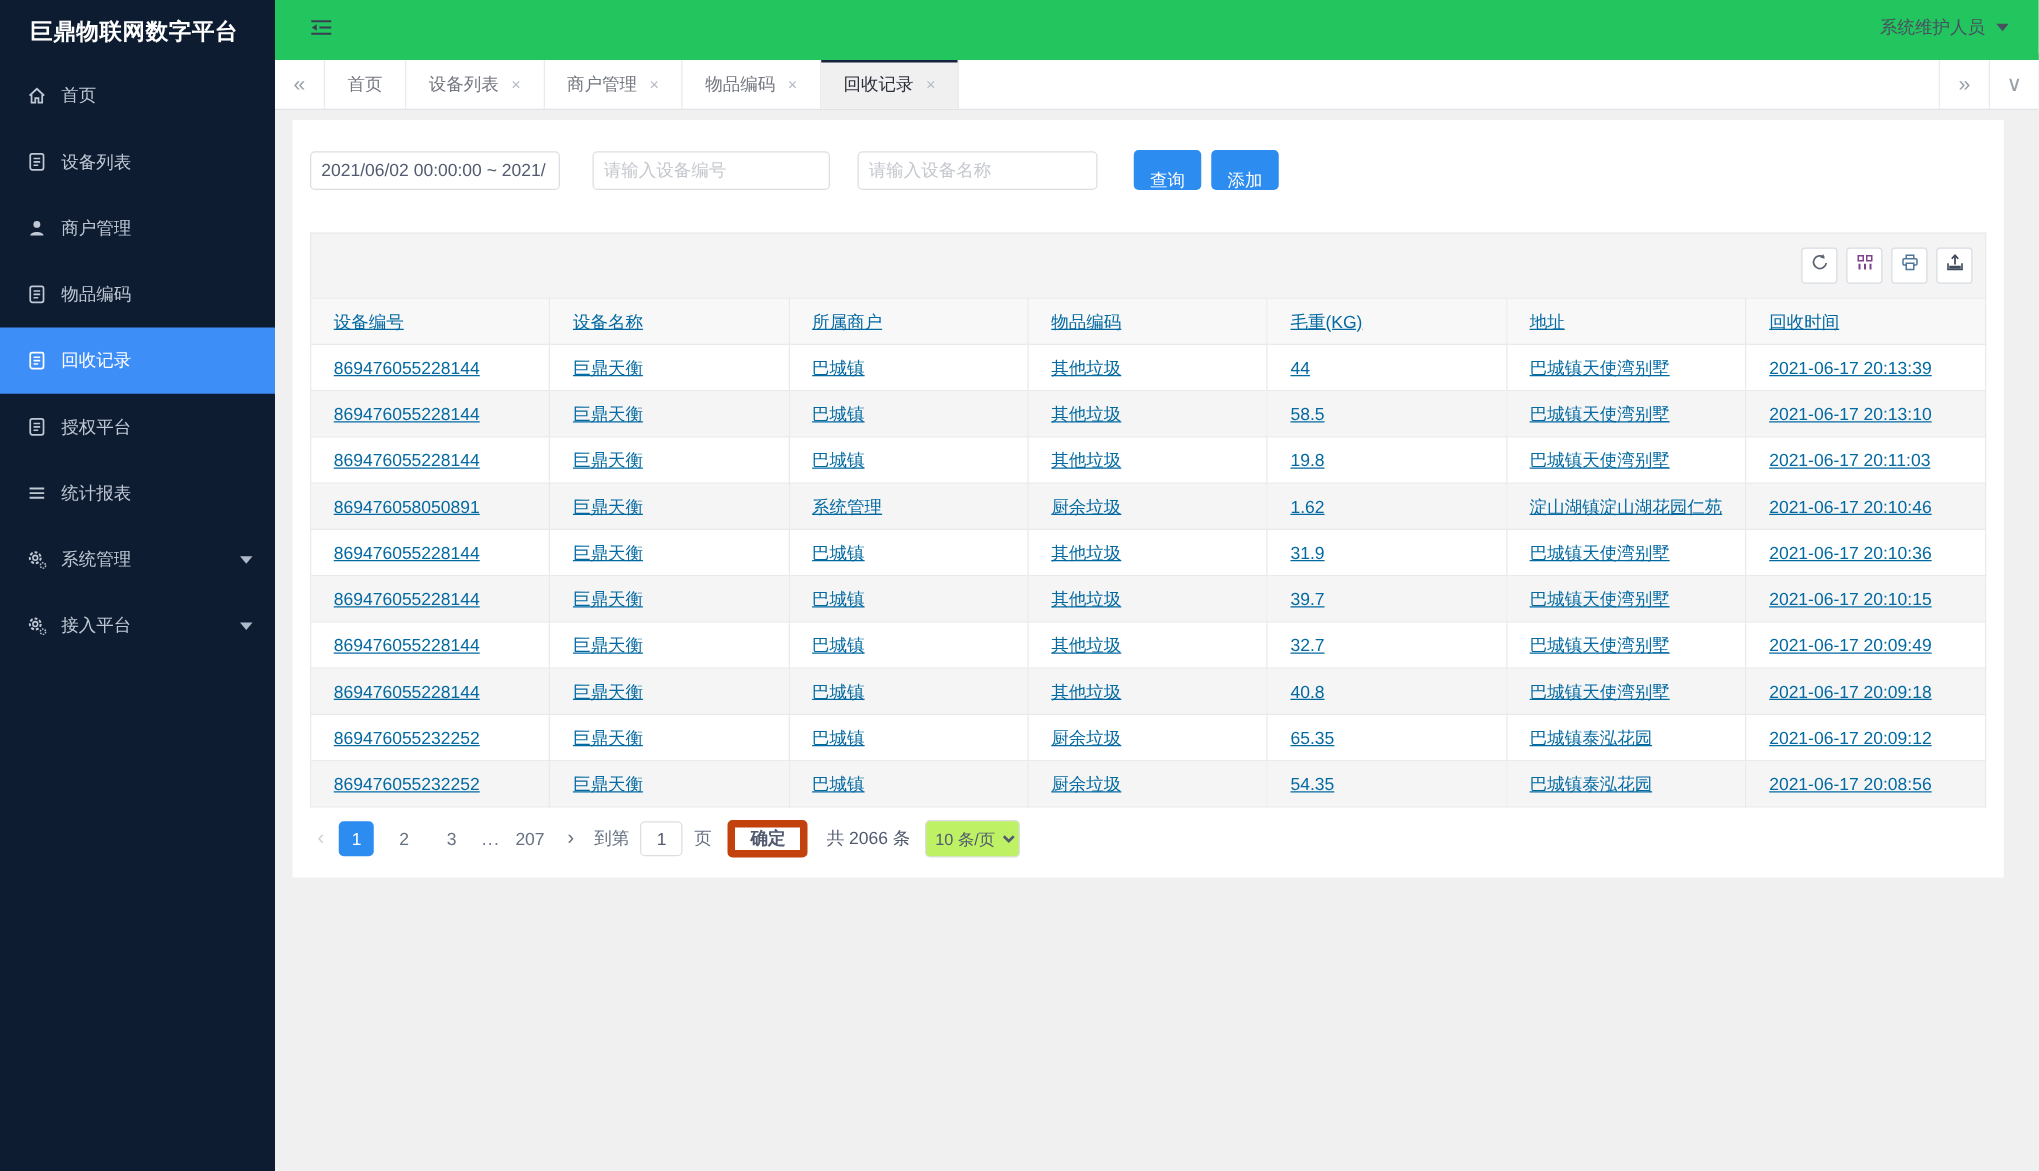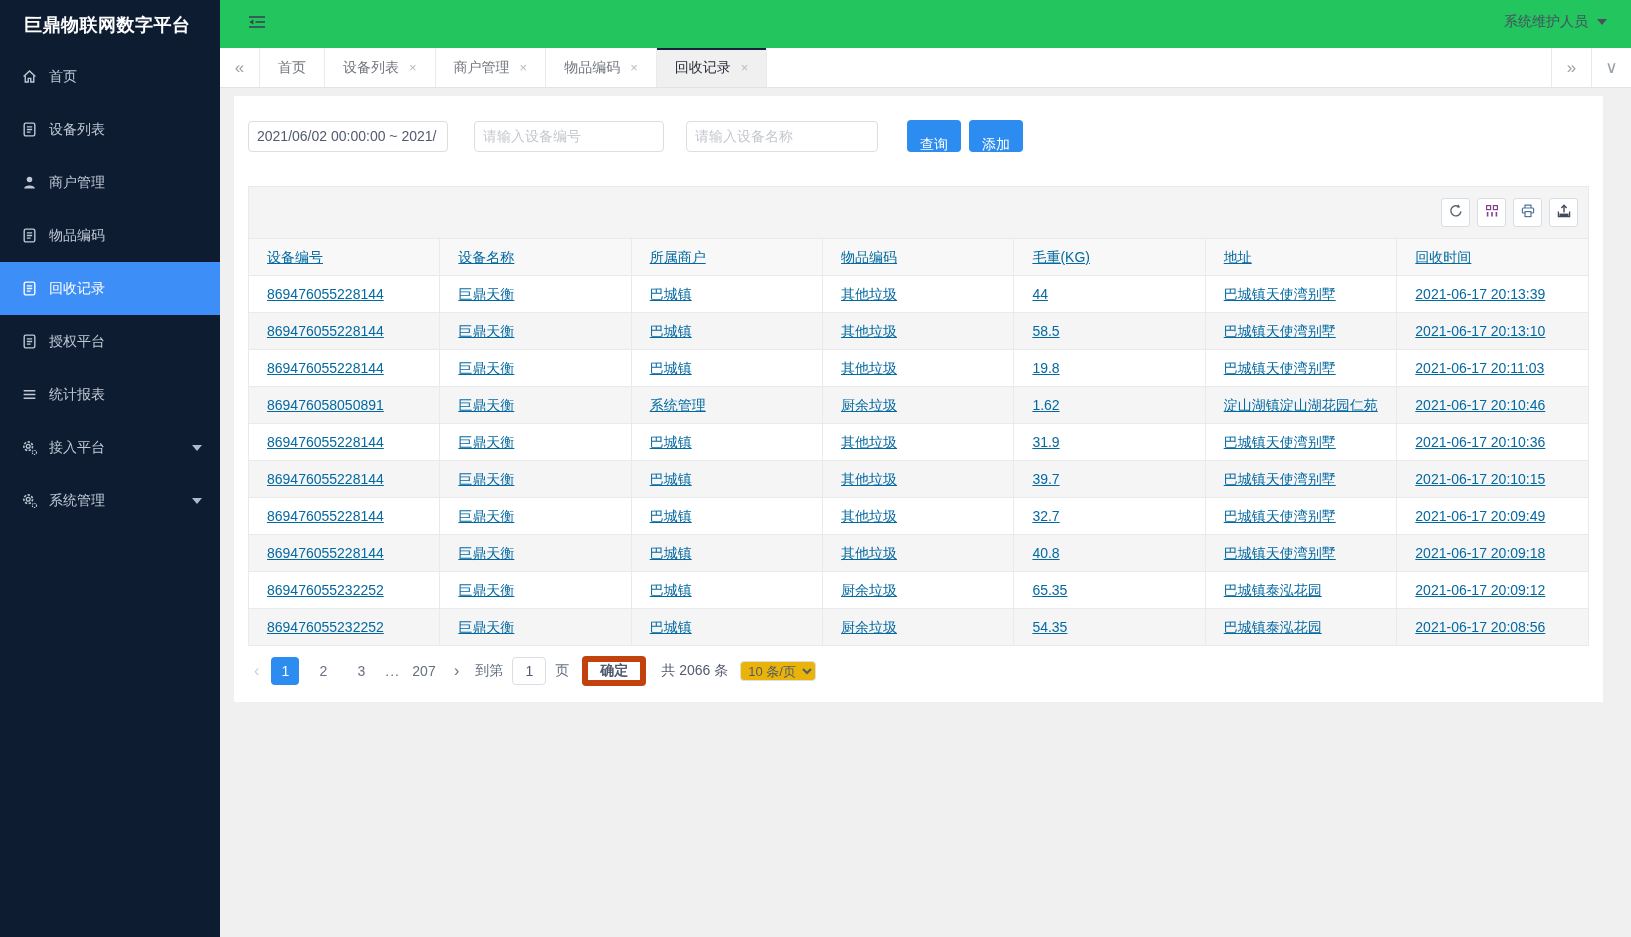--- a/index.html
+++ b/index.html
@@ -82,21 +82,21 @@
     margin-right:10px; border-radius:4px; cursor:pointer; }
   .pg-num.active { background:#2d8cf0; color:#fff; }
   .pg-ellipsis { margin-right:10px; letter-spacing:1px; }
   .pg-next { color:#657180; margin:0 16px 0 6px; font-size:16px; cursor:pointer; }
   .goto-inp { width:34px; height:28px; border:1px solid #dcdee2; border-radius:4px;
     text-align:center; margin:0 9px; font-size:14px; color:#515a6e; outline:none; }
   .page-unit { margin-right:13px; }
   .confirm-btn { height:30px; padding:0 12px; background:#fff; border:6px solid #c2410c;
     border-radius:4px; font-size:14px; color:#515a6e; font-weight:700; cursor:pointer; margin-right:15px; }
   .total { color:#515a6e; margin-right:12px; }
-  .size-select { height:20px; border:1px solid #dcdee2; border-radius:4px; background:#eab308;
+  .size-select { height:30px; border:1px solid #dcdee2; border-radius:4px; background:#bef264;
     font-size:13px; color:#515a6e; padding:0 3px; outline:none; }
 </style>
 </head>
 <body>
 
 <div class="layout">
 
   <aside class="sidebar">
     <div class="sidebar-title">巨鼎物联网数字平台</div>
     <nav>
@@ -163,32 +163,32 @@
         <span class="mi-label">统计报表</span>
       </div>
       <div class="menu-item">
         <span class="mi-icon">
             <svg viewBox="0 0 16 16">
               <circle cx="6.8" cy="6.8" r="4.1" fill="none" stroke="currentColor" stroke-width="1.5" stroke-dasharray="2.2 1.45"></circle>
               <circle cx="6.8" cy="6.8" r="1.8" fill="none" stroke="currentColor" stroke-width="1.2"></circle>
               <circle cx="12.6" cy="12.6" r="2" fill="none" stroke="currentColor" stroke-width="1.1" stroke-dasharray="1.2 .9"></circle>
             </svg>
           </span>
-        <span class="mi-label">接入平台</span>
+        <span class="mi-label">系统管理</span>
         <span class="caret-down"></span>
       </div>
       <div class="menu-item">
         <span class="mi-icon">
             <svg viewBox="0 0 16 16">
               <circle cx="6.8" cy="6.8" r="4.1" fill="none" stroke="currentColor" stroke-width="1.5" stroke-dasharray="2.2 1.45"></circle>
               <circle cx="6.8" cy="6.8" r="1.8" fill="none" stroke="currentColor" stroke-width="1.2"></circle>
               <circle cx="12.6" cy="12.6" r="2" fill="none" stroke="currentColor" stroke-width="1.1" stroke-dasharray="1.2 .9"></circle>
             </svg>
           </span>
-        <span class="mi-label">系统管理</span>
+        <span class="mi-label">接入平台</span>
         <span class="caret-down"></span>
       </div>
     </nav>
   </aside>
 
   <div class="main">
 
     <header class="topbar">
       <span class="collapse-btn">
           <svg width="18" height="14" viewBox="0 0 18 14">

